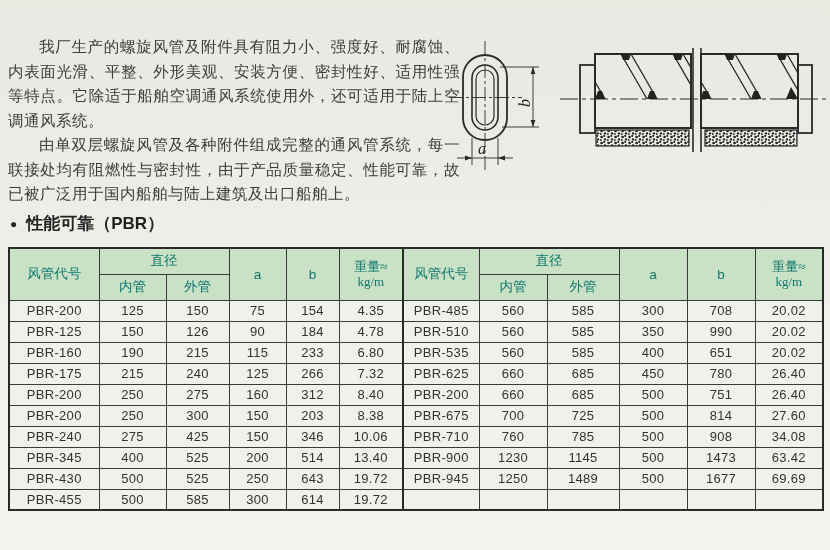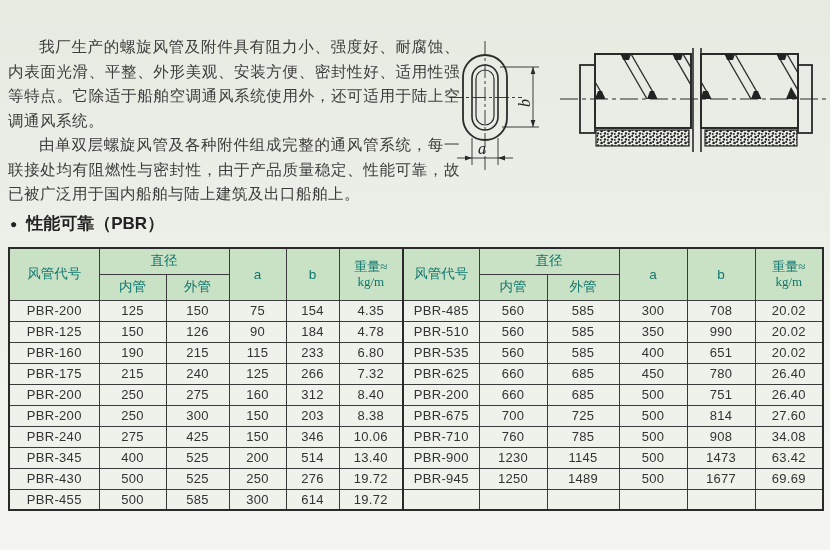--- a/index.html
+++ b/index.html
@@ -322,21 +322,21 @@
           <td>1145</td>
           <td>500</td>
           <td>1473</td>
           <td>63.42</td>
         </tr>
         <tr>
           <td>PBR-430</td>
           <td>500</td>
           <td>525</td>
           <td>250</td>
-          <td>276</td>
+          <td>643</td>
           <td>19.72</td>
           <td>PBR-945</td>
           <td>1250</td>
           <td>1489</td>
           <td>500</td>
           <td>1677</td>
           <td>69.69</td>
         </tr>
         <tr>
           <td>PBR-455</td>

